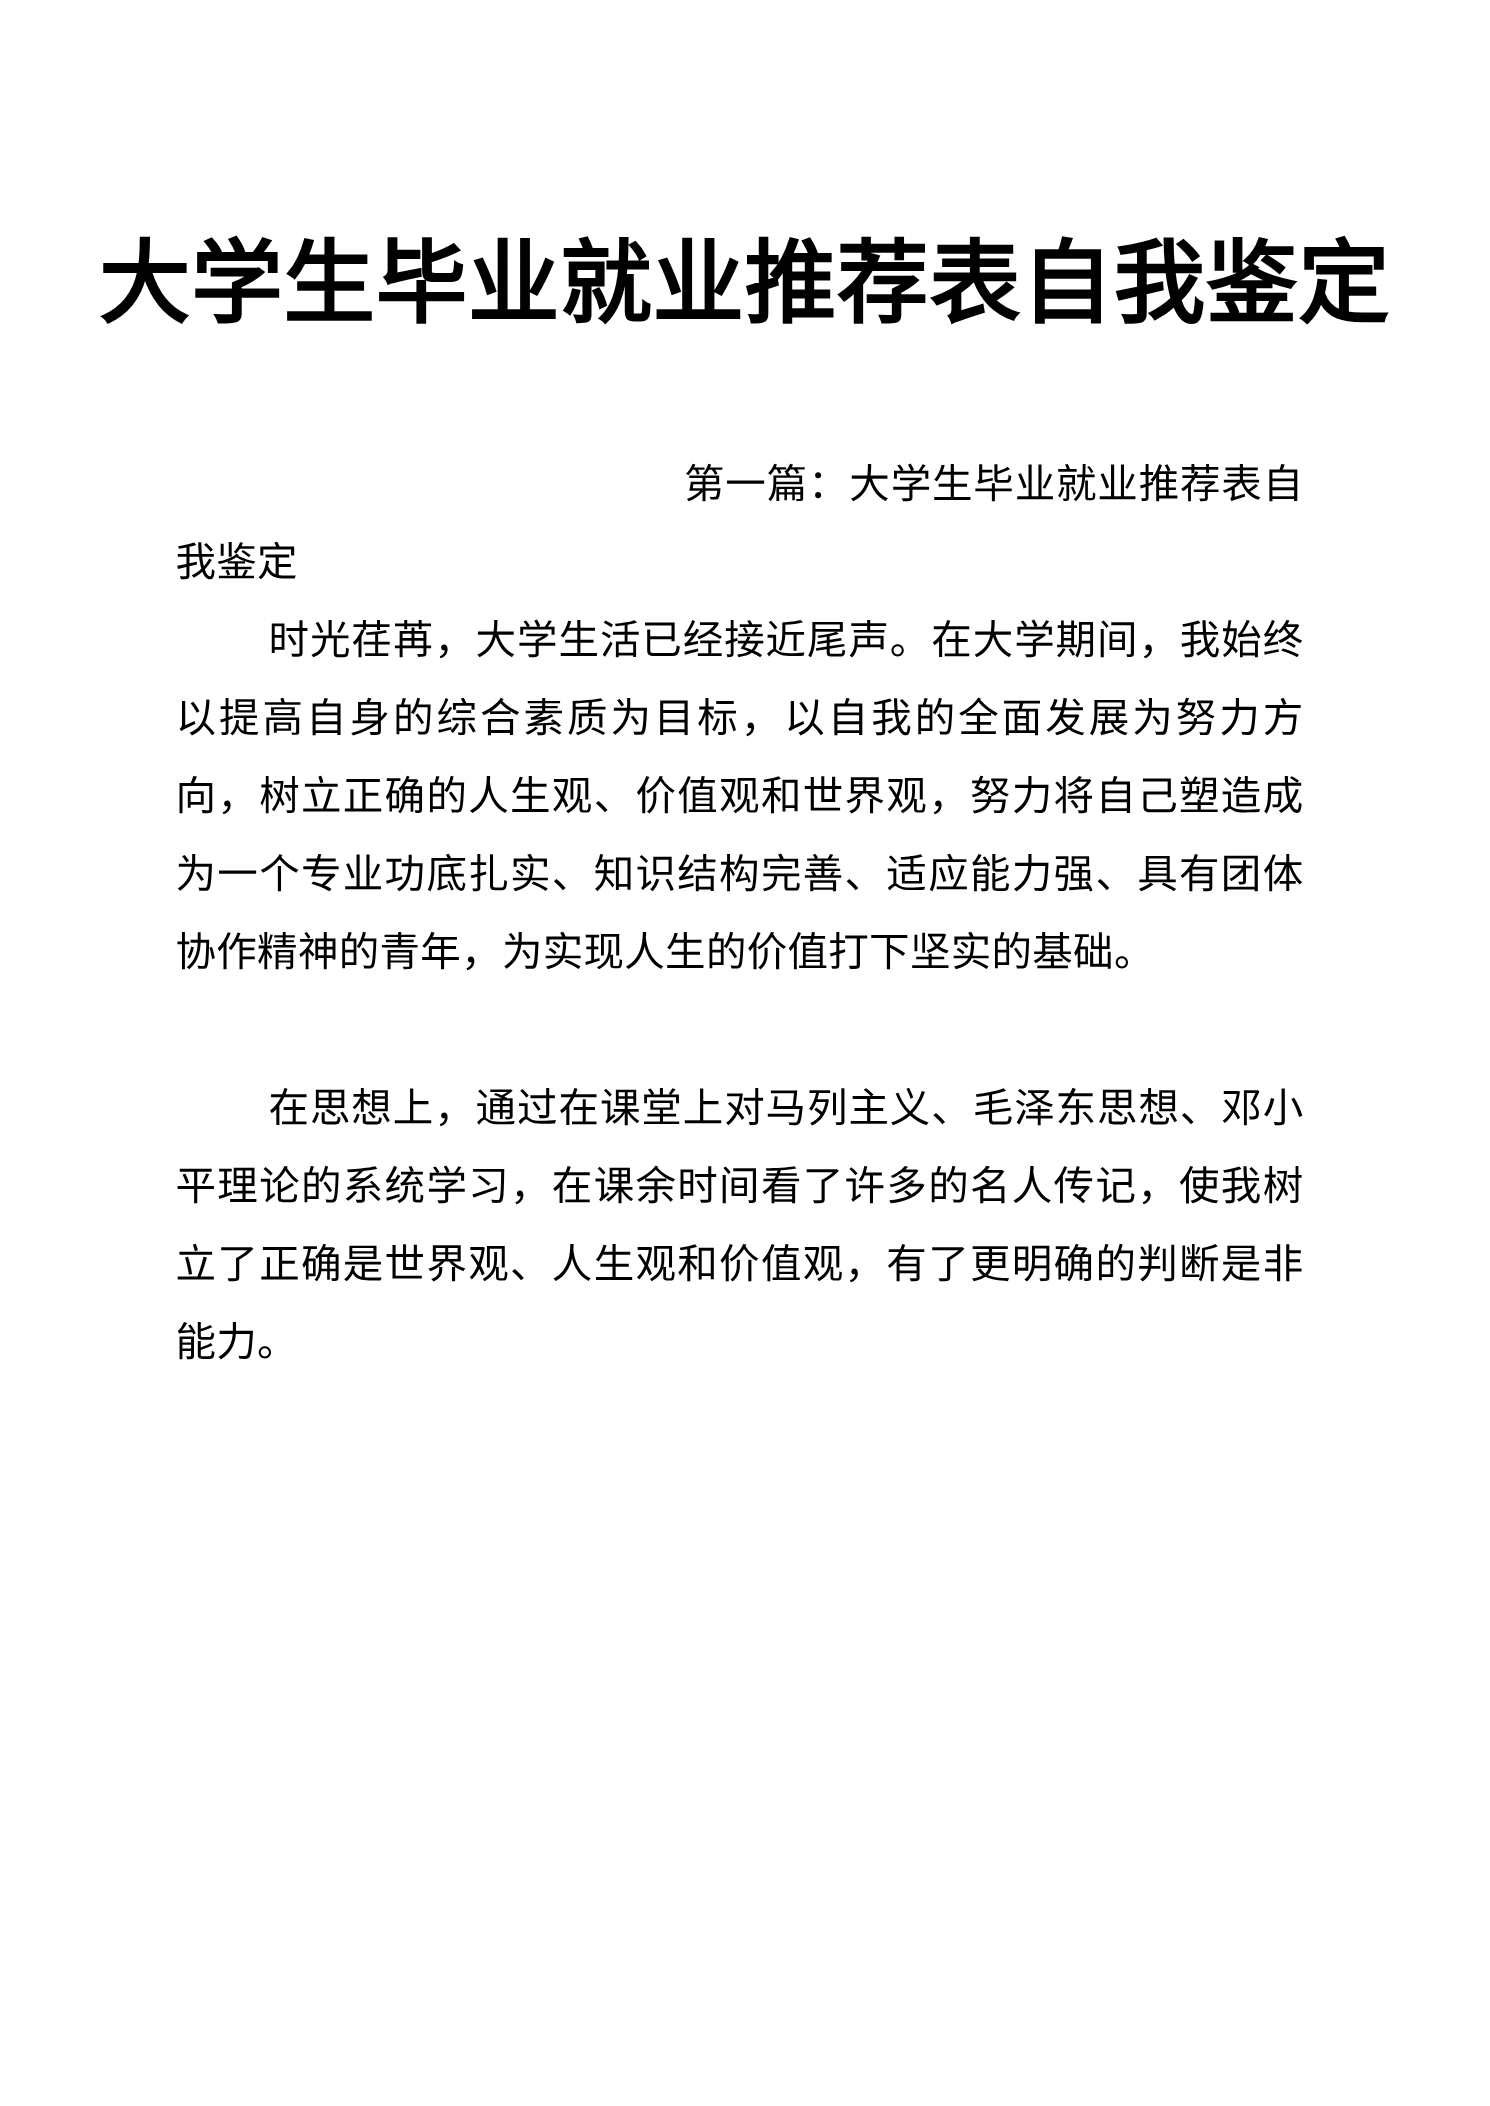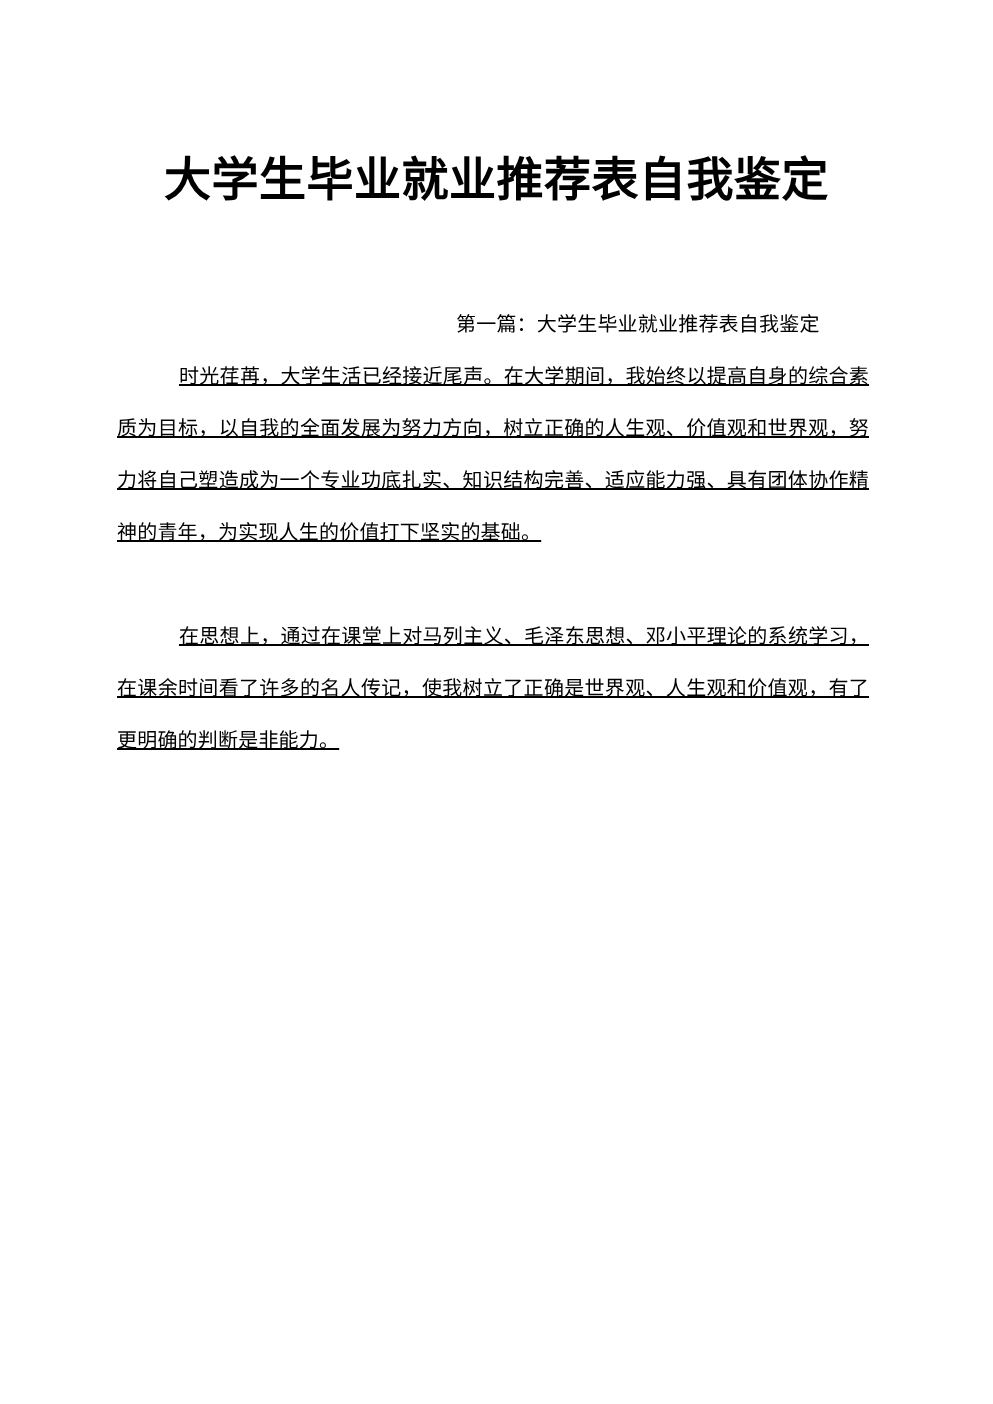--- a/index.html
+++ b/index.html
@@ -25,55 +25,54 @@
     box-sizing: border-box;
   }
 
   
   .doc-title {
     position: absolute;
     left: 0;
     top: 118px;
     width: 993px;
     text-align: center;
-    font-size: 47px;
+    font-size: 61px;
     line-height: 62px;
     font-weight: 700;
     letter-spacing: 0.5px;
     white-space: nowrap;
   }
 
   
   .body-block {
     position: absolute;
     left: 117px;
     top: 298px;
     width: 752px;
   }
 
   .para {
     margin: 0;
-    font-size: 20px;
+    font-size: 27px;
     line-height: 52px;
     text-align: justify;
     text-justify: inter-ideograph;
     text-align-last: left;
     letter-spacing: 0.2px;
     word-break: break-all;
   }
 
   
   .para.section-head {
     text-indent: 339px;
   }
 
   
   .para.indent2 {
     text-indent: 62px;
-    text-decoration: underline;
   }
 
   .para.blank {
     height: 52px;
     line-height: 52px;
   }
 </style>
 </head>
 <body>
 

